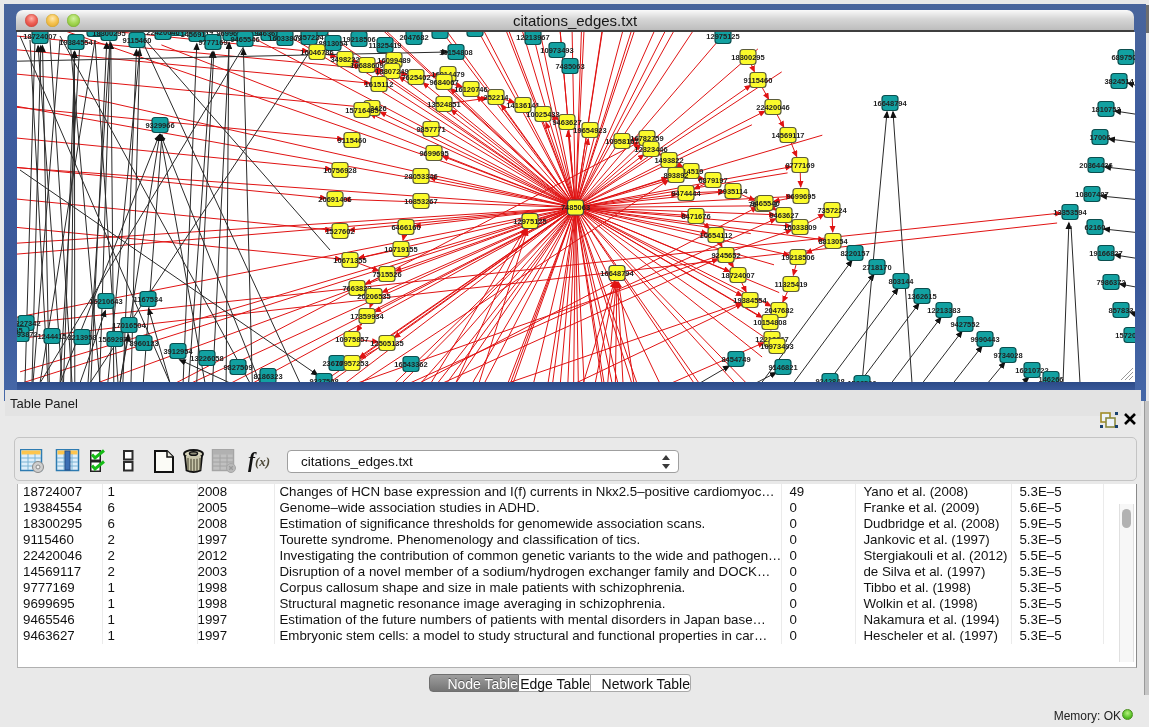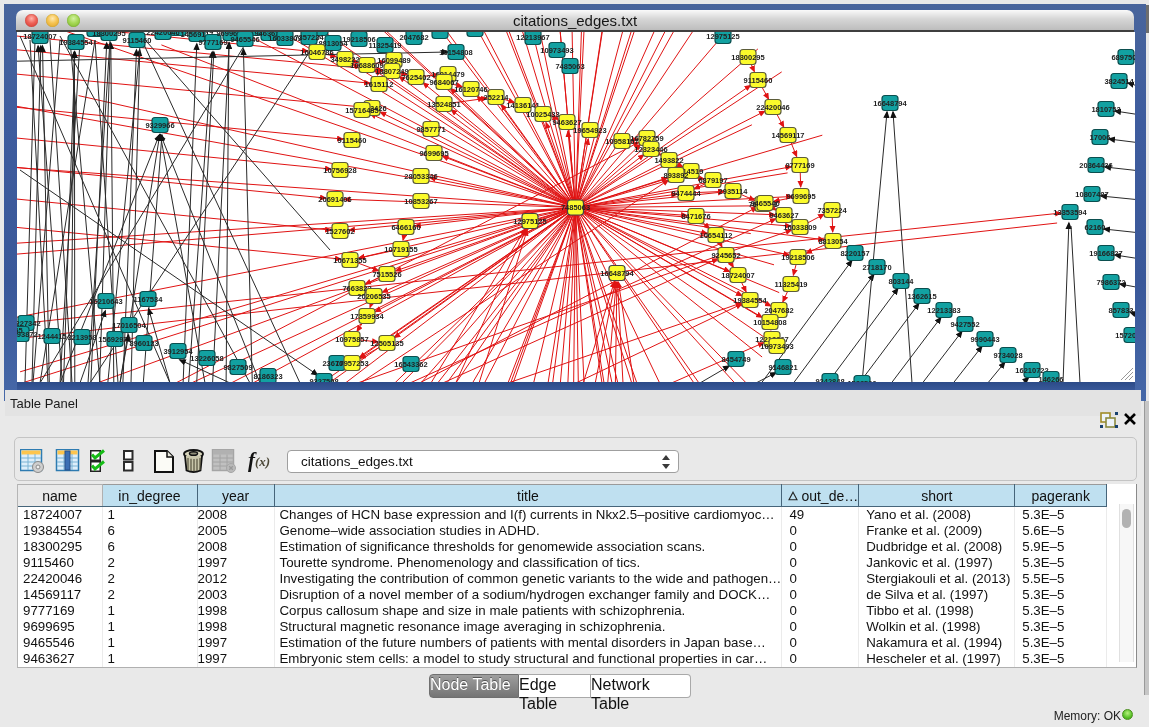--- a/index.html
+++ b/index.html
@@ -23,21 +23,21 @@
 th.c1{background:#e9e9e9;border-right:1px solid #b0b0b0;border-top:1px solid #b0b0b0}
 td{height:16px;line-height:16px;vertical-align:middle;white-space:nowrap;overflow:hidden;padding:0 0 0 5px;border-right:1px solid #ebebeb}
 td.c6{padding-left:7px}
 td.c7{padding-left:7px}
 td.c3{padding-left:0}
 td.c5{padding-left:7px}
 .c1{width:84px}.c2{width:95px}.c3{width:77px}.c4{width:492px}.c5{width:74px}.c6{width:156px}.c7{width:92px}
 .sb{position:absolute;left:1101px;top:20px;width:15px;height:158px;background:#f7f7f7;border-left:1px solid #e0e0e0;border-right:1px solid #e0e0e0}
 .sbthumb{position:absolute;left:1104px;top:25px;width:9px;height:19px;background:#b2b2b2;border-radius:5px}
 .tabs{position:absolute;left:429px;top:674px;height:20px;display:flex}
-.tab{height:24px;line-height:19px;background:#fff;border:1px solid #a9a9a9;border-left:none;color:#111;text-align:left;font-size:16px}
+.tab{height:18px;line-height:19px;background:#fff;border:1px solid #a9a9a9;border-left:none;color:#111;text-align:right;font-size:14px}
 .tab.t1{width:90px}.tab.t2{width:72px}.tab.t3{width:100px}
 .tab.sel{background:linear-gradient(180deg,#9e9e9e,#747474);color:#fff;border:1px solid #6f6f6f;border-radius:4px 0 0 4px;text-shadow:0 -1px 0 #555}
 .tab.last{border-radius:0 4px 4px 0}
 .mem{position:absolute;right:28px;top:709px;font-size:12px;color:#222}
 .memdot{position:absolute;left:1122px;top:709px;width:11px;height:11px;border-radius:50%;background:radial-gradient(circle at 50% 35%,#b7f07e,#59c228 60%,#3f9a12);border:1px solid #4a8f1d}
 .flicon{position:absolute;left:1100px;top:411px}
 .xicon{position:absolute;left:1123px;top:412px}
 </style></head><body>
 <div class="bluewin"></div>
 <div class="darkstrip"></div>
@@ -697,31 +697,20 @@
     </g>
 </svg>
 <div class="dd">citations_edges.txt</div>
 <svg class="dda" width="10" height="16">
     <path d="M5 1 L9 6 L1 6 Z" fill="#3a3a3a"></path>
     <path d="M5 15 L9 10 L1 10 Z" fill="#3a3a3a"></path>
   </svg>
 <div class="tablewrap">
 <table>
 <tbody>
-        <tr>
-          <th class="c1">name</th>
-          <th class="c2">in_degree</th>
-          <th class="c3">year</th>
-          <th class="c4">title</th>
-          <th class="c5" style="text-align:left;padding-left:19px;position:relative"><svg width="10" height="10" style="position:absolute;left:6px;top:6px">
-              <path d="M5 1.2 L9 8.8 L1 8.8 Z" fill="none" stroke="#222" stroke-width="1.1"></path>
-            </svg>out_de…</th>
-          <th class="c6">short</th>
-          <th class="c7">pagerank</th>
-        </tr>
 <tr>
           <td class="c1">18724007</td>
           <td class="c2">1</td>
           <td class="c3">2008</td>
           <td class="c4">Changes of HCN base expression and I(f) currents in Nkx2.5–positive cardiomyoc…</td>
           <td class="c5">49</td>
           <td class="c6">Yano et al. (2008)</td>
           <td class="c7">5.3E–5</td>
         </tr>
 <tr>
@@ -750,21 +739,21 @@
           <td class="c5">0</td>
           <td class="c6">Jankovic et al. (1997)</td>
           <td class="c7">5.3E–5</td>
         </tr>
 <tr>
           <td class="c1">22420046</td>
           <td class="c2">2</td>
           <td class="c3">2012</td>
           <td class="c4">Investigating the contribution of common genetic variants to the wide and pathogen…</td>
           <td class="c5">0</td>
-          <td class="c6">Stergiakouli et al. (2013)</td>
+          <td class="c6">Stergiakouli et al. (2012)</td>
           <td class="c7">5.5E–5</td>
         </tr>
 <tr>
           <td class="c1">14569117</td>
           <td class="c2">2</td>
           <td class="c3">2003</td>
           <td class="c4">Disruption of a novel member of a sodium/hydrogen exchanger family and DOCK…</td>
           <td class="c5">0</td>
           <td class="c6">de Silva et al. (1997)</td>
           <td class="c7">5.3E–5</td>

